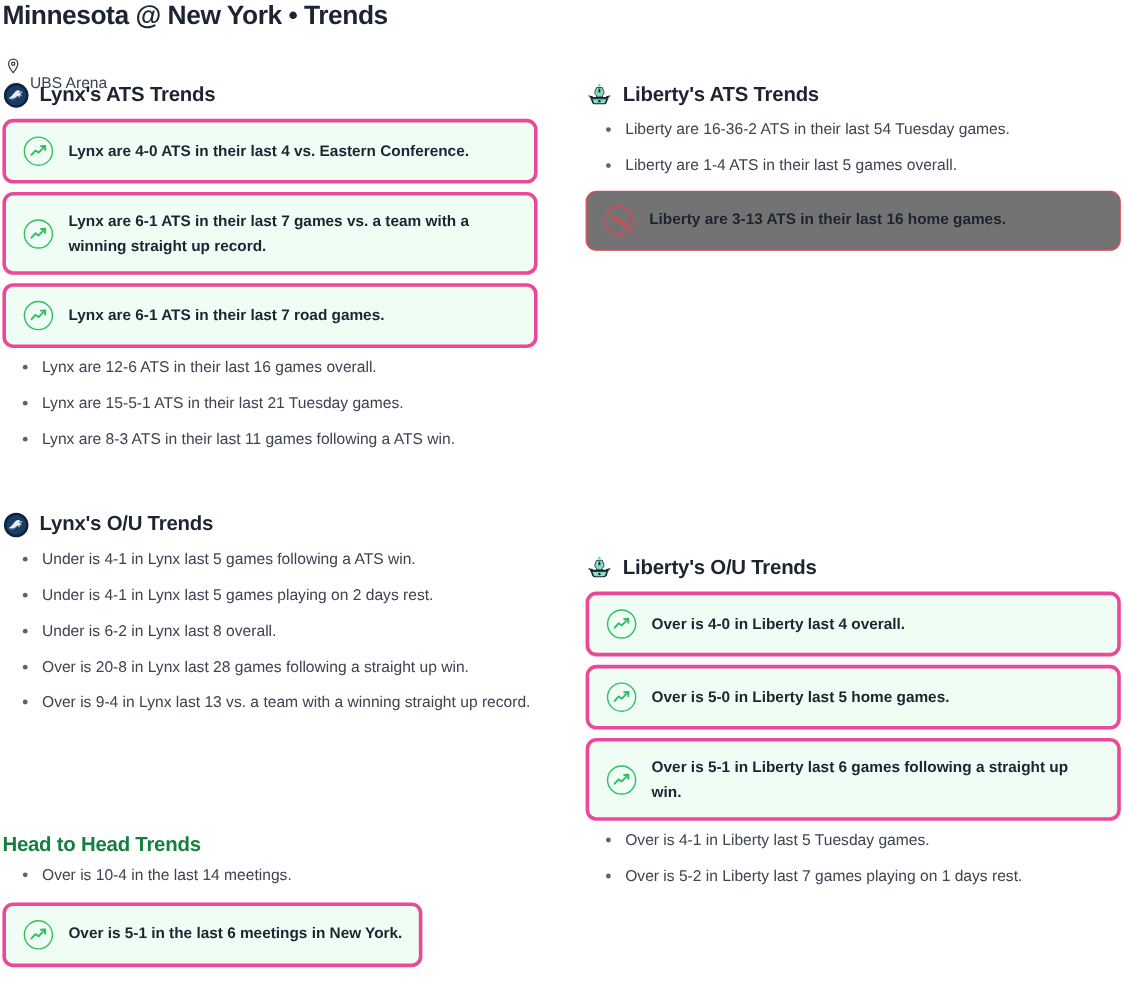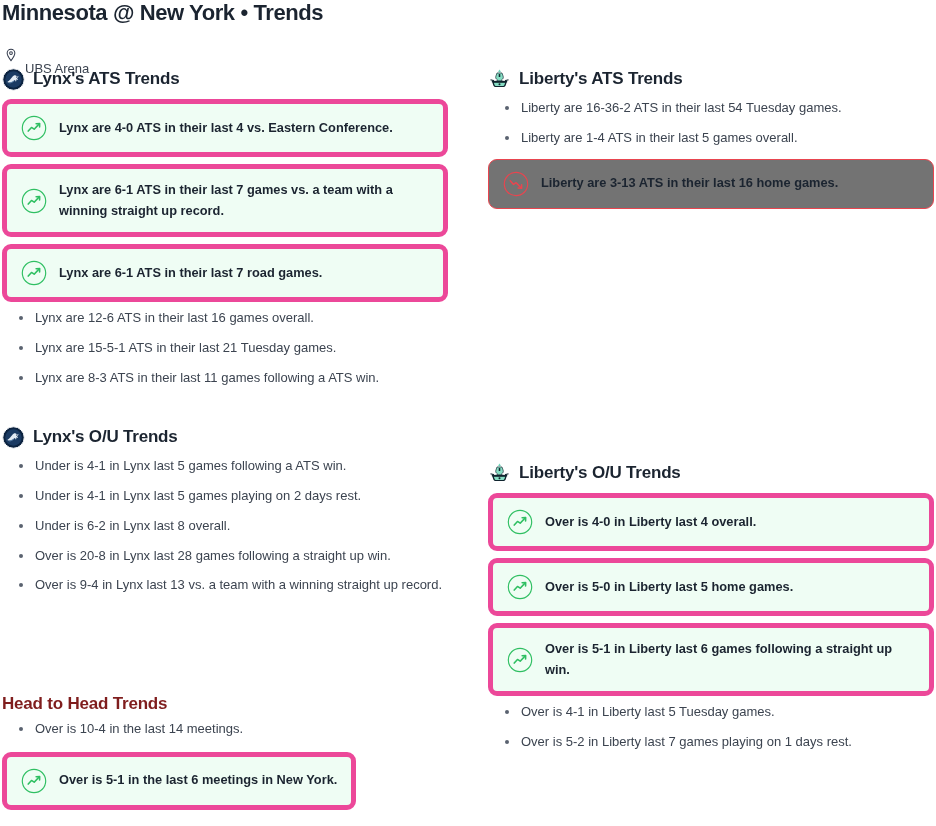--- a/index.html
+++ b/index.html
@@ -59,21 +59,21 @@
   
   .card {
     display: flex;
     align-items: center;
     gap: 12px;
     border-radius: 9px;
     padding: 11px 14px;
     margin-bottom: 7px;
     min-height: 42px;
   }
-  .card.good { background: #effdf4; border: 5px solid #ec4899; }
+  .card.good { background: #effdf4; border: 3px solid #ec4899; }
   .card.bad  { background: #737373; border: 1px solid #e8454f; }
   .card-text {
     font-size: 12.8px;
     font-weight: bold;
     line-height: 1.62;
     color: #1b2430;
   }
   .trend-icon { width: 26px; height: 26px; flex: 0 0 26px; display: block; }
 
   
@@ -93,21 +93,21 @@
     width: 4px; height: 4px;
     border-radius: 50%;
     background: #5a6270;
   }
 
   
   .h2h { position: absolute; left: 2px; top: 694px; width: 460px; }
   .h2h h2 {
     font-size: 17px;
     font-weight: bold;
-    color: #7f1d1d;
+    color: #15803d;
     letter-spacing: -0.2px;
     margin-bottom: 6px;
   }
   .h2h ul.trend-list li { margin-bottom: 11px; }
   .h2h .card { display: inline-flex; margin-top: 2px; }
 </style>
 </head>
 <body>
 
 <div class="page">

